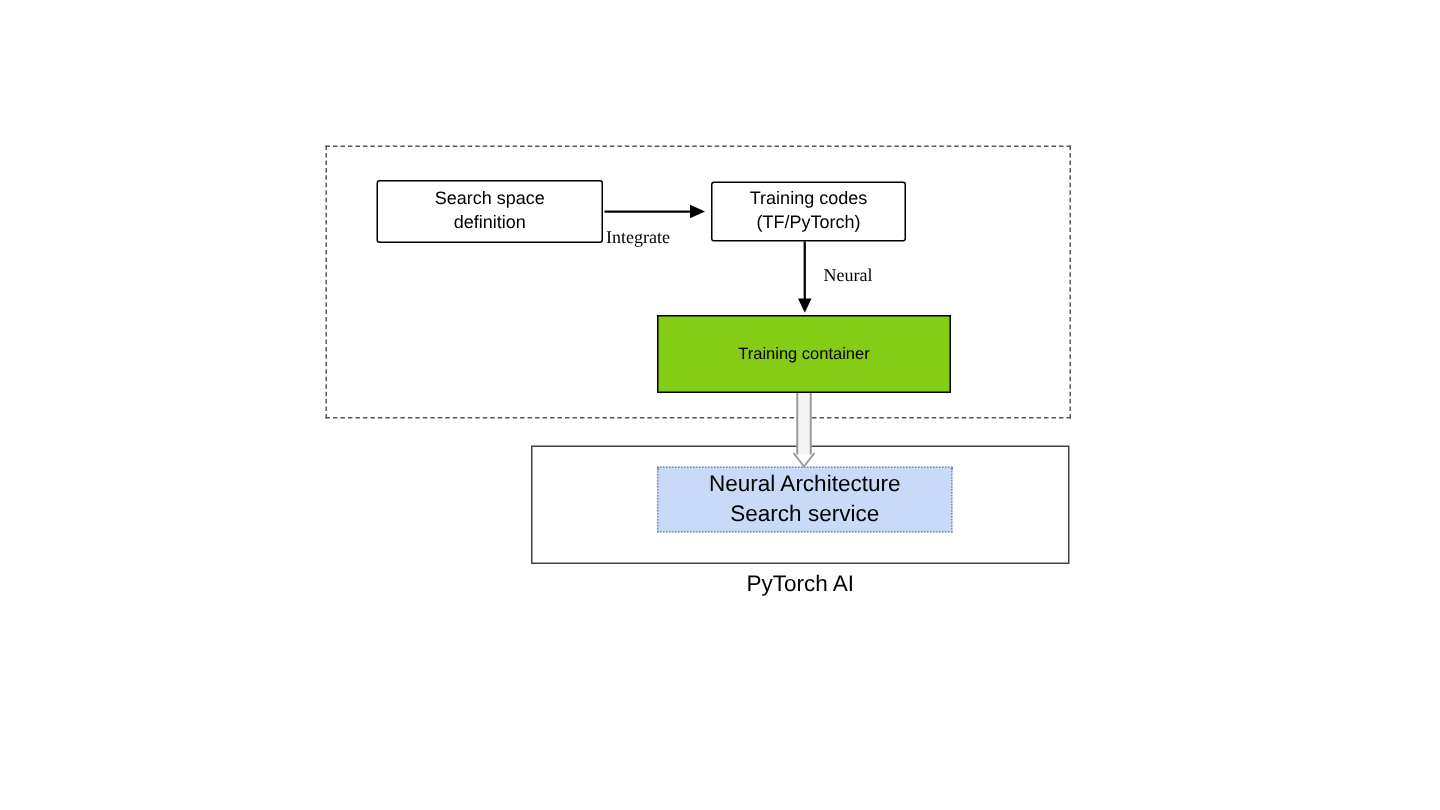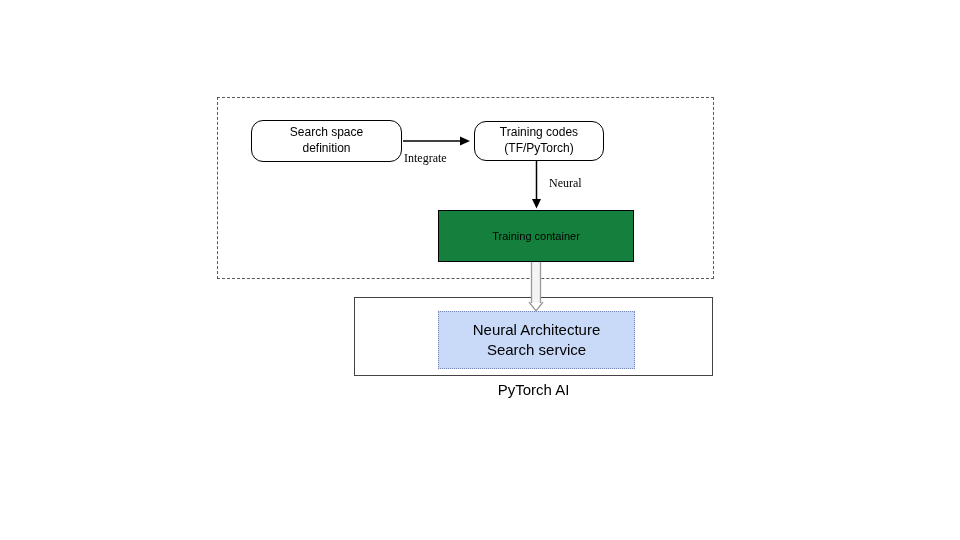--- a/index.html
+++ b/index.html
@@ -27,57 +27,57 @@
     left: 217px; top: 97px;
     width: 497px; height: 182px;
     border: 1px dashed #595959;
     background: transparent;
   }
 
   
   .rounded-node {
     background: #ffffff;
     border: 1.5px solid #000000;
-    border-radius: 12px;
+    border-radius: 2px;
     display: flex;
     flex-direction: column;
     align-items: center;
     justify-content: center;
     text-align: center;
     font-size: 12px;
     line-height: 1.3;
   }
   .search-space-box { left: 251px; top: 120px; width: 151px; height: 42px; }
   .training-codes-box { left: 474px; top: 121px; width: 130px; height: 40px; }
 
   
   .training-container-box {
     left: 438px; top: 210px;
     width: 196px; height: 52px;
-    background: #15803d;
+    background: #84cc16;
     border: 1px solid #000000;
     display: flex;
     align-items: center;
     justify-content: center;
     text-align: center;
     font-size: 11px;
   }
 
   
   .vertex-ai-region {
     left: 354px; top: 297px;
     width: 359px; height: 79px;
     border: 1px solid #434343;
     background: #ffffff;
   }
 
   
   .nas-service-box {
     left: 438px; top: 311px;
-    width: 197px; height: 58px;
+    width: 197px; height: 44px;
     background: #c9daf8;
     border: 1px dotted #7688b8;
     display: flex;
     flex-direction: column;
     align-items: center;
     justify-content: center;
     text-align: center;
     font-size: 15px;
     line-height: 1.35;
   }

